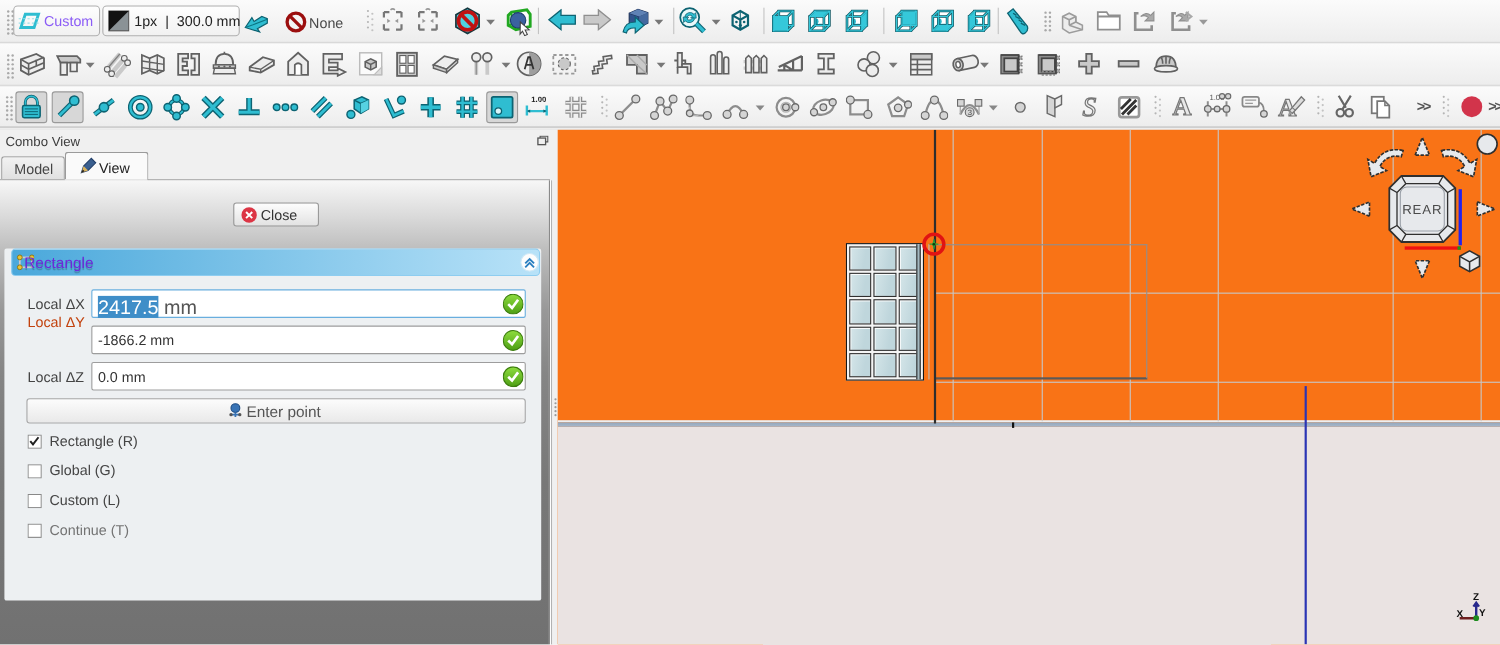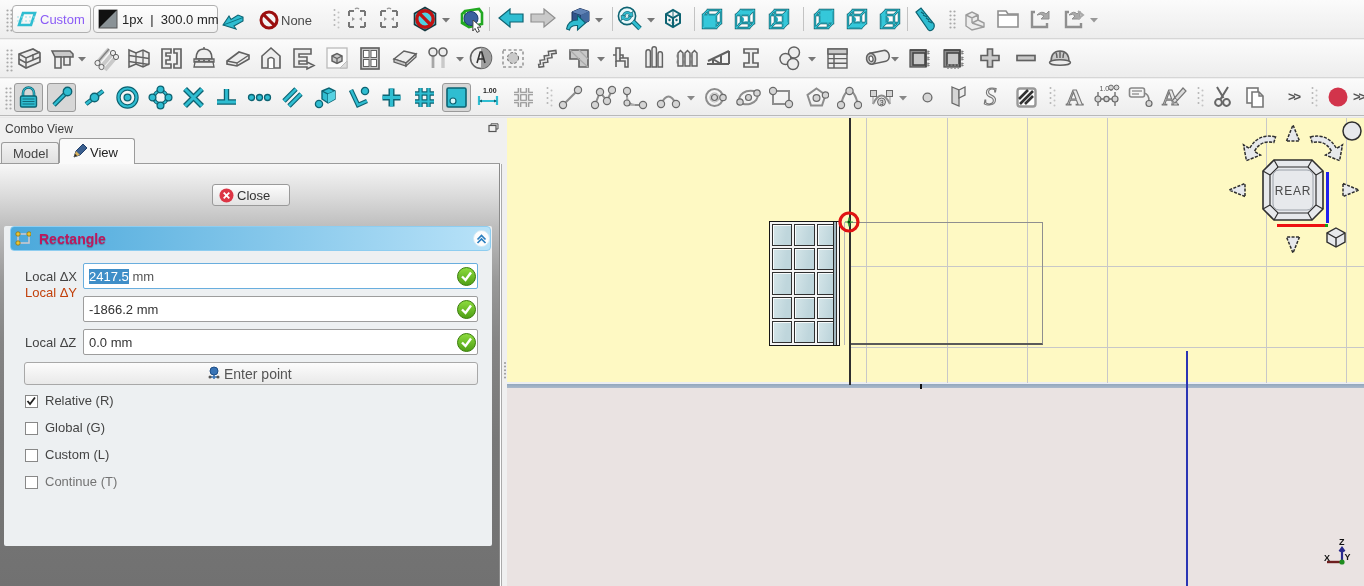--- a/index.html
+++ b/index.html
@@ -720,28 +720,28 @@
     <div class="abs" style="left:237px;top:188px;font-size:13px;color:#333">Close</div>
     <div class="abs" style="left:4px;top:226px;width:488px;height:320px;border-radius:2px;background:#edf0f2"></div>
     <div class="abs" style="left:10px;top:226px;width:481px;height:25px;border-radius:4px;
 background:linear-gradient(to right,#4aa8db,#b8e2f8);border:1px solid #8ecdf0"></div>
     <svg style="position:absolute;left:15.0px;top:230.0px;" width="16" height="16" viewBox="0 0 16 16">
 <rect x="3" y="4" width="11" height="9" fill="none" stroke="#c8c8d0" stroke-width="1.6"></rect>
 <circle cx="3" cy="4" r="2.2" fill="#e8c431" stroke="#8a7113" stroke-width=".8"></circle>
 <circle cx="14" cy="4" r="2.2" fill="#e8c431" stroke="#8a7113" stroke-width=".8"></circle>
 <circle cx="3" cy="13" r="2.2" fill="#e8c431" stroke="#8a7113" stroke-width=".8"></circle>
 </svg>
-    <div class="abs" style="left:39px;top:231px;font-size:14px;font-weight:bold;color:#be185d;text-shadow:0 1px 1px rgba(0,0,0,.25)">Rectangle</div>
+    <div class="abs" style="left:22px;top:231px;font-size:14px;font-weight:normal;color:#6d28d9;text-shadow:0 1px 1px rgba(0,0,0,.25)">Rectangle</div>
     <svg style="position:absolute;left:472.5px;top:229.5px;" width="17" height="17" viewBox="0 0 17 17">
 <circle cx="8.5" cy="8.5" r="8" fill="#fdfdfd" stroke="#d0e8f5"></circle>
 <path d="M4.5 9.5 L8.5 5.5 L12.5 9.5 M4.5 13 L8.5 9 L12.5 13" fill="none" stroke="#2a7fc0" stroke-width="1.7"></path>
 </svg>
     <div class="abs" style="left:25px;top:269px;font-size:13px;color:#444">Local ΔX</div>
     <div class="abs" style="left:83px;top:263px;width:395px;height:26px;background:#fff;border:1px solid #69aede;border-radius:2px"></div>
-    <div class="abs" style="left:89px;top:269px;font-size:13px;color:#333"><span style="background:#3f8ec8;color:#fff">2417.5</span> <span style="color:#555">mm</span></div>
+    <div class="abs" style="left:89px;top:269px;font-size:18px;color:#333"><span style="background:#3f8ec8;color:#fff">2417.5</span> <span style="color:#555">mm</span></div>
     <svg style="position:absolute;left:456.5px;top:266.5px;" width="19" height="19" viewBox="0 0 19 19">
 <circle cx="9.5" cy="9.5" r="9" fill="url(#gg)" stroke="#3c7d0e"></circle>
 <defs>
         <linearGradient id="gg" x1="0" y1="0" x2="0" y2="1">
           <stop offset="0" stop-color="#8edd3f"></stop>
           <stop offset="1" stop-color="#4d9e14"></stop>
         </linearGradient>
       </defs>
 <path d="M5 9.5 L8.5 13 L14 5.5" fill="none" stroke="#fff" stroke-width="2.4"></path>
 </svg>
@@ -776,21 +776,21 @@
 <circle cx="8" cy="6" r="4" fill="#3873b5" stroke="#1d4d85"></circle>
 <path d="M8 10 L8 14 M4 12 L12 12" stroke="#3873b5" stroke-width="1.6"></path>
 <circle cx="4" cy="12" r="1.5" fill="#555"></circle>
       <circle cx="12" cy="12" r="1.5" fill="#555"></circle>
 </svg>
     <div class="abs" style="left:224px;top:366px;font-size:14px;color:#555">Enter point</div>
     <svg style="position:absolute;left:25px;top:395px;" width="13" height="13" viewBox="0 0 13 13">
       <rect x=".5" y=".5" width="12" height="12" fill="#fff" stroke="#888"></rect>
       <path d="M2.5 6 L5 9 L10 2.5" fill="none" stroke="#222" stroke-width="1.8"></path>
     </svg>
-    <div class="abs" style="left:45px;top:393px;font-size:13px;color:#444">Relative (R)</div>
+    <div class="abs" style="left:45px;top:393px;font-size:13px;color:#444">Rectangle (R)</div>
     <svg style="position:absolute;left:25px;top:422px;" width="13" height="13" viewBox="0 0 13 13">
       <rect x=".5" y=".5" width="12" height="12" fill="#fff" stroke="#888"></rect>
     </svg>
     <div class="abs" style="left:45px;top:420px;font-size:13px;color:#444">Global (G)</div>
     <svg style="position:absolute;left:25px;top:449px;" width="13" height="13" viewBox="0 0 13 13">
       <rect x=".5" y=".5" width="12" height="12" fill="#fff" stroke="#888"></rect>
     </svg>
     <div class="abs" style="left:45px;top:447px;font-size:13px;color:#444">Custom (L)</div>
     <svg style="position:absolute;left:25px;top:476px;" width="13" height="13" viewBox="0 0 13 13">
       <rect x=".5" y=".5" width="12" height="12" fill="#fff" stroke="#888"></rect>
@@ -799,21 +799,21 @@
     <div class="abs" style="left:500px;top:164px;width:1px;height:422px;background:#fdfdfd"></div>
     <div class="abs" style="left:501px;top:164px;width:1px;height:422px;background:#ababab"></div>
     <div class="abs" style="left:502px;top:118px;width:5.5px;height:468px;background:#f0f0f0"></div>
     <svg style="position:absolute;left:503px;top:361px;" width="4" height="20" viewBox="0 0 4 20">
       <circle cx="2" cy="2.0" r="1" fill="#9a9a9a"></circle>
       <circle cx="2" cy="5.6" r="1" fill="#9a9a9a"></circle>
       <circle cx="2" cy="9.2" r="1" fill="#9a9a9a"></circle>
       <circle cx="2" cy="12.8" r="1" fill="#9a9a9a"></circle>
       <circle cx="2" cy="16.4" r="1" fill="#9a9a9a"></circle>
     </svg>
-    <div class="abs" style="left:507px;top:118px;width:857px;height:468px;background:#fef9c3;overflow:hidden">
+    <div class="abs" style="left:507px;top:118px;width:857px;height:468px;background:#f97316;overflow:hidden">
       <div class="abs" style="left:0;top:270px;width:857px;height:468px;background:#eae3e2"></div>
       <div class="abs" style="left:0;top:264px;width:857px;height:1.5px;background:#eceff2"></div>
       <div class="abs" style="left:0;top:265.5px;width:857px;height:4px;background:linear-gradient(#92a7bd,#aab9cb)"></div>
       <div class="abs" style="left:412.5px;top:265.5px;width:2px;height:5px;background:#111"></div>
       <div class="abs" style="left:359px;top:0;width:1px;height:265px;background:#c8c8c8"></div>
       <div class="abs" style="left:440px;top:0;width:1px;height:265px;background:#c8c8c8"></div>
       <div class="abs" style="left:520px;top:0;width:1px;height:265px;background:#c8c8c8"></div>
       <div class="abs" style="left:600px;top:0;width:1px;height:265px;background:#c8c8c8"></div>
       <div class="abs" style="left:759px;top:0;width:1px;height:265px;background:#c8c8c8"></div>
       <div class="abs" style="left:839px;top:0;width:1px;height:265px;background:#c8c8c8"></div>

